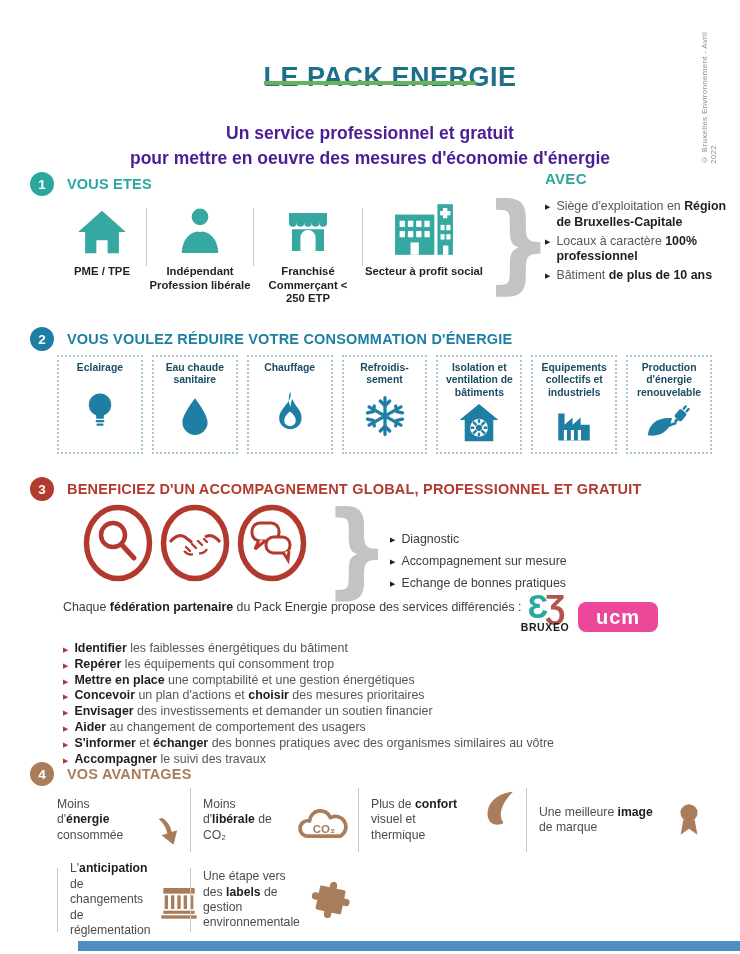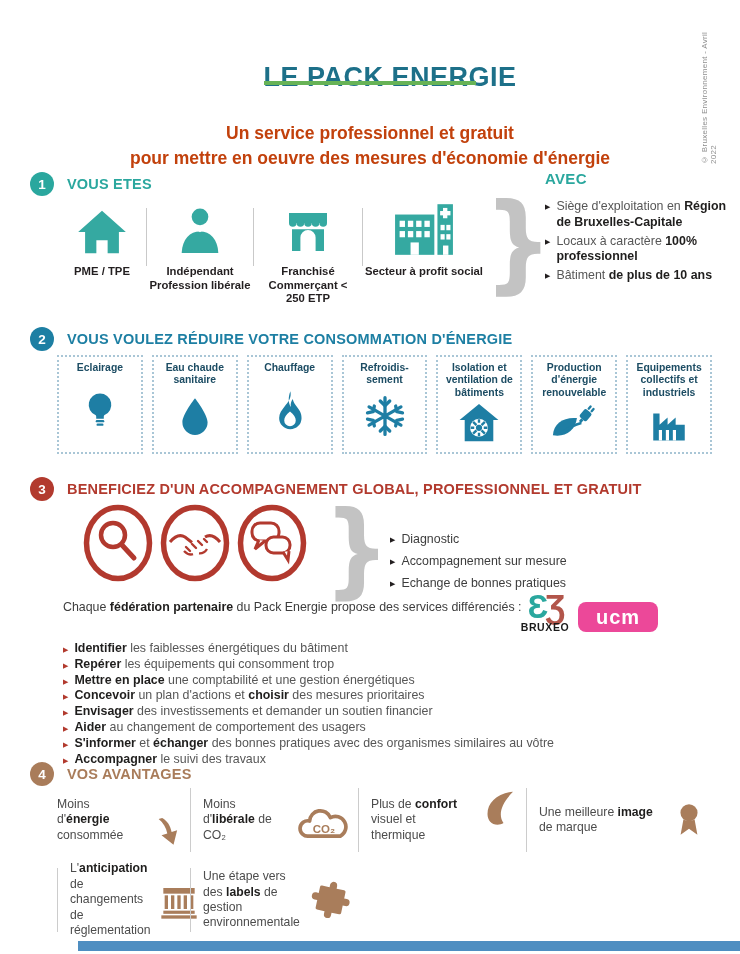--- a/index.html
+++ b/index.html
@@ -9,21 +9,21 @@
 
   
   .copyright{position:absolute;top:22px;right:22px;height:142px;
     writing-mode:vertical-rl;transform:rotate(180deg);
     font-size:8px;letter-spacing:.3px;color:#8f8f8f;}
   .title{position:absolute;top:44px;left:0;width:100%;text-align:center;
     font-size:27px;font-weight:bold;letter-spacing:.5px;color:#1d7089;padding-left:20px;}
   .title-underline{position:absolute;top:81px;left:50%;margin-left:-106px;
     width:212px;height:3.5px;background:#67b356;}
   .subtitle{position:absolute;top:103px;left:0;width:100%;text-align:center;
-    font-size:17.5px;line-height:25px;font-weight:bold;color:#c2410c;}
+    font-size:17.5px;line-height:25px;font-weight:bold;color:#4c1d95;}
 
   
   .sec-head{position:absolute;left:30px;display:flex;align-items:center;gap:13px;}
   .badge{width:24px;height:24px;border-radius:50%;display:flex;align-items:center;
     justify-content:center;color:#fff;font-weight:bold;font-size:13.5px;}
   .sec-title{font-weight:bold;font-size:14.5px;letter-spacing:.2px;}
   .teal{color:#2aa79e}.teal-bg{background:#2aa79e}
   .blue{color:#1d7fa3}.blue-bg{background:#1d7fa3}
   .red{color:#b23a2e}.red-bg{background:#b23a2e}
   .brown{color:#a97c5a}.brown-bg{background:#a97c5a}
@@ -235,42 +235,42 @@
             <path d="M12 1.6 1.4 10.4h2.8V22h15.6V10.4h2.8z"></path>
             <circle cx="12" cy="14.6" r="4.9" fill="#fff"></circle>
             <circle cx="12" cy="14.6" r="1.7"></circle>
             <g stroke="currentColor" stroke-width="1.3" fill="none">
               <path d="M12 10v1.9M12 17.3v1.9M7.4 14.6h2M14.6 14.6h2M8.8 11.4l1.8 1.8M13.4 16l1.8 1.8M15.2 11.4l-1.8 1.8M10.6 16l-1.8 1.8"></path>
             </g>
           </svg>
       </span>
     </div>
     <div class="ebox">
+      <span class="ebox-label">Equipements collectifs et industriels</span>
+      <span class="ebox-icon">
+        <svg width="42" height="42" viewBox="0 0 24 24" fill="currentColor">
+            <path d="M3 22V6.5h3.6V13l4.6-4.2V13l4.6-4.2V13H21v9z"></path>
+            <rect x="6.2" y="16" width="1.8" height="6" fill="#fff"></rect>
+            <rect x="10.2" y="16" width="1.8" height="6" fill="#fff"></rect>
+            <rect x="14.2" y="16" width="1.8" height="6" fill="#fff"></rect>
+          </svg>
+      </span>
+    </div>
+    <div class="ebox">
       <span class="ebox-label">Production d'énergie renouvelable</span>
       <span class="ebox-icon">
         <svg width="48" height="44" viewBox="0 0 26 24" fill="currentColor">
             <path d="M1.5 18.7C1.8 12 7.5 8.6 14.6 9.3c-.9 6.9-6.4 10.6-13.1 9.4z"></path>
             <path d="M6 17.5c3.5-2.5 7-4.5 11-5.5" stroke="currentColor" stroke-width="1.4" fill="none"></path>
             <g transform="rotate(40 19.5 7.5)">
               <rect x="17" y="5" width="5" height="5.6" rx="1.2"></rect>
               <rect x="17.9" y="1.8" width="1.3" height="2.8" rx=".6"></rect>
               <rect x="20" y="1.8" width="1.3" height="2.8" rx=".6"></rect>
               <rect x="18.8" y="10.6" width="1.6" height="2"></rect>
             </g>
-          </svg>
-      </span>
-    </div>
-    <div class="ebox">
-      <span class="ebox-label">Equipements collectifs et industriels</span>
-      <span class="ebox-icon">
-        <svg width="42" height="42" viewBox="0 0 24 24" fill="currentColor">
-            <path d="M3 22V6.5h3.6V13l4.6-4.2V13l4.6-4.2V13H21v9z"></path>
-            <rect x="6.2" y="16" width="1.8" height="6" fill="#fff"></rect>
-            <rect x="10.2" y="16" width="1.8" height="6" fill="#fff"></rect>
-            <rect x="14.2" y="16" width="1.8" height="6" fill="#fff"></rect>
           </svg>
       </span>
     </div>
   </div>
 
   <div class="sec-head" style="top:477px">
     <span class="badge red-bg">3</span>
     <span class="sec-title red">BENEFICIEZ D'UN ACCOMPAGNEMENT GLOBAL, PROFESSIONNEL ET GRATUIT</span>
   </div>
 

